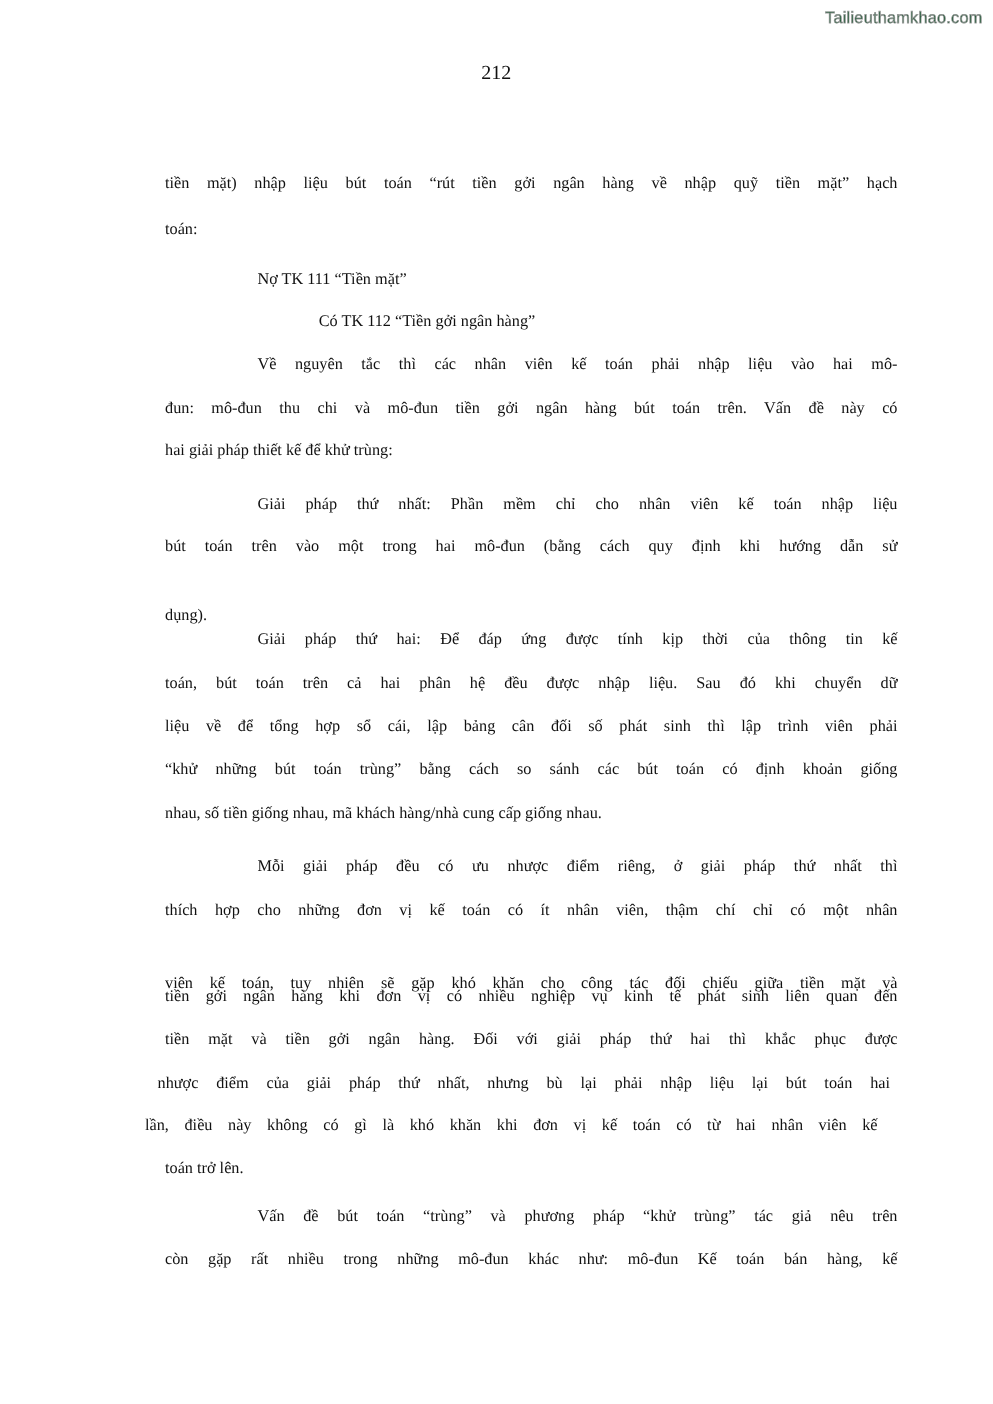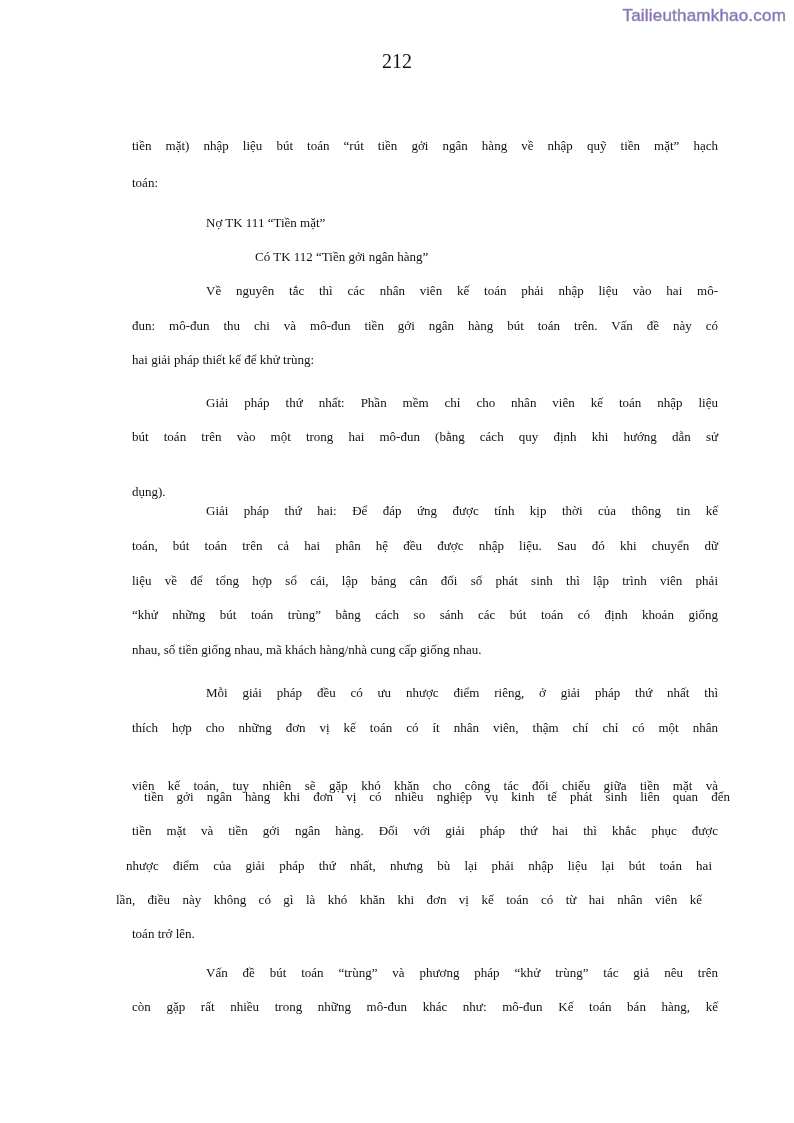--- a/index.html
+++ b/index.html
@@ -4,27 +4,27 @@
 <style>
   html, body { margin: 0; padding: 0; background: #ffffff; }
   body {
     width: 794px; height: 1123px; position: relative; overflow: hidden;
     font-family: "Liberation Serif", "DejaVu Serif", serif;
     color: #111111;
   }
   .watermark {
     position: absolute; top: 6px; right: 8px;
     font-family: "Liberation Sans", "DejaVu Sans", sans-serif;
-    font-size: 17px; color: #8b5cf6;
+    font-size: 13px; color: #14532d;
     -webkit-text-stroke: 0.6px #9a9a9a;
     letter-spacing: 0.2px;
   }
   .page-number {
     position: absolute; top: 50px; left: 0; width: 794px;
-    text-align: center; font-size: 20px;
+    text-align: center; font-size: 16px;
   }
   .line {
     position: absolute; font-size: 13px; white-space: nowrap;
     line-height: 20px;
   }
   .just { left: 132px; width: 586px; text-align: justify; text-align-last: justify; }
   .left { left: 132px; }
 </style>
 </head>
 <body>
@@ -43,20 +43,20 @@
     <div class="line just" style="top: 427px; left: 132px; width: 586px;">bút toán trên vào một trong hai mô-đun (bằng cách quy định khi hướng dẫn sử</div>
     <div class="line left" style="top: 461px; left: 132px; margin-top: 21px;">dụng).</div>
     <div class="line just" style="top: 501px; left: 206px; width: 512px;">Giải pháp thứ hai: Để đáp ứng được tính kịp thời của thông tin kế</div>
     <div class="line just" style="top: 536px; left: 132px; width: 586px;">toán, bút toán trên cả hai phân hệ đều được nhập liệu. Sau đó khi chuyển dữ</div>
     <div class="line just" style="top: 571px; left: 132px; width: 586px;">liệu về để tổng hợp sổ cái, lập bảng cân đối số phát sinh thì lập trình viên phải</div>
     <div class="line just" style="top: 605px; left: 132px; width: 586px;">“khử những bút toán trùng” bằng cách so sánh các bút toán có định khoản giống</div>
     <div class="line left" style="top: 640px; left: 132px;">nhau, số tiền giống nhau, mã khách hàng/nhà cung cấp giống nhau.</div>
     <div class="line just" style="top: 683px; left: 206px; width: 512px;">Mỗi giải pháp đều có ưu nhược điểm riêng, ở giải pháp thứ nhất thì</div>
     <div class="line just" style="top: 718px; left: 132px; width: 586px;">thích hợp cho những đơn vị kế toán có ít nhân viên, thậm chí chỉ có một nhân</div>
     <div class="line just" style="top: 752px; left: 132px; width: 586px; margin-top: 24px;">viên kế toán, tuy nhiên sẽ gặp khó khăn cho công tác đối chiếu giữa tiền mặt và</div>
-    <div class="line just" style="top: 787px; left: 132px; width: 586px; margin-left: 12px;">tiền gởi ngân hàng khi đơn vị có nhiều nghiệp vụ kinh tế phát sinh liên quan đến</div>
+    <div class="line just" style="top: 787px; left: 132px; width: 586px;">tiền gởi ngân hàng khi đơn vị có nhiều nghiệp vụ kinh tế phát sinh liên quan đến</div>
     <div class="line just" style="top: 821px; left: 132px; width: 586px;">tiền mặt và tiền gởi ngân hàng. Đối với giải pháp thứ hai thì khắc phục được</div>
     <div class="line just" style="top: 856px; left: 126px; width: 586px;">nhược điểm của giải pháp thứ nhất, nhưng bù lại phải nhập liệu lại bút toán hai</div>
     <div class="line just" style="top: 890px; left: 116px; width: 586px;">lần, điều này không có gì là khó khăn khi đơn vị kế toán có từ hai nhân viên kế</div>
     <div class="line left" style="top: 924px; left: 132px; text-align: right;">toán trở lên.</div>
     <div class="line just" style="top: 963px; left: 206px; width: 512px;">Vấn đề bút toán “trùng” và phương pháp “khử trùng” tác giả nêu trên</div>
     <div class="line just" style="top: 997px; left: 132px; width: 586px;">còn gặp rất nhiều trong những mô-đun khác như: mô-đun Kế toán bán hàng, kế</div>
   </div>
 
 </body></html>

